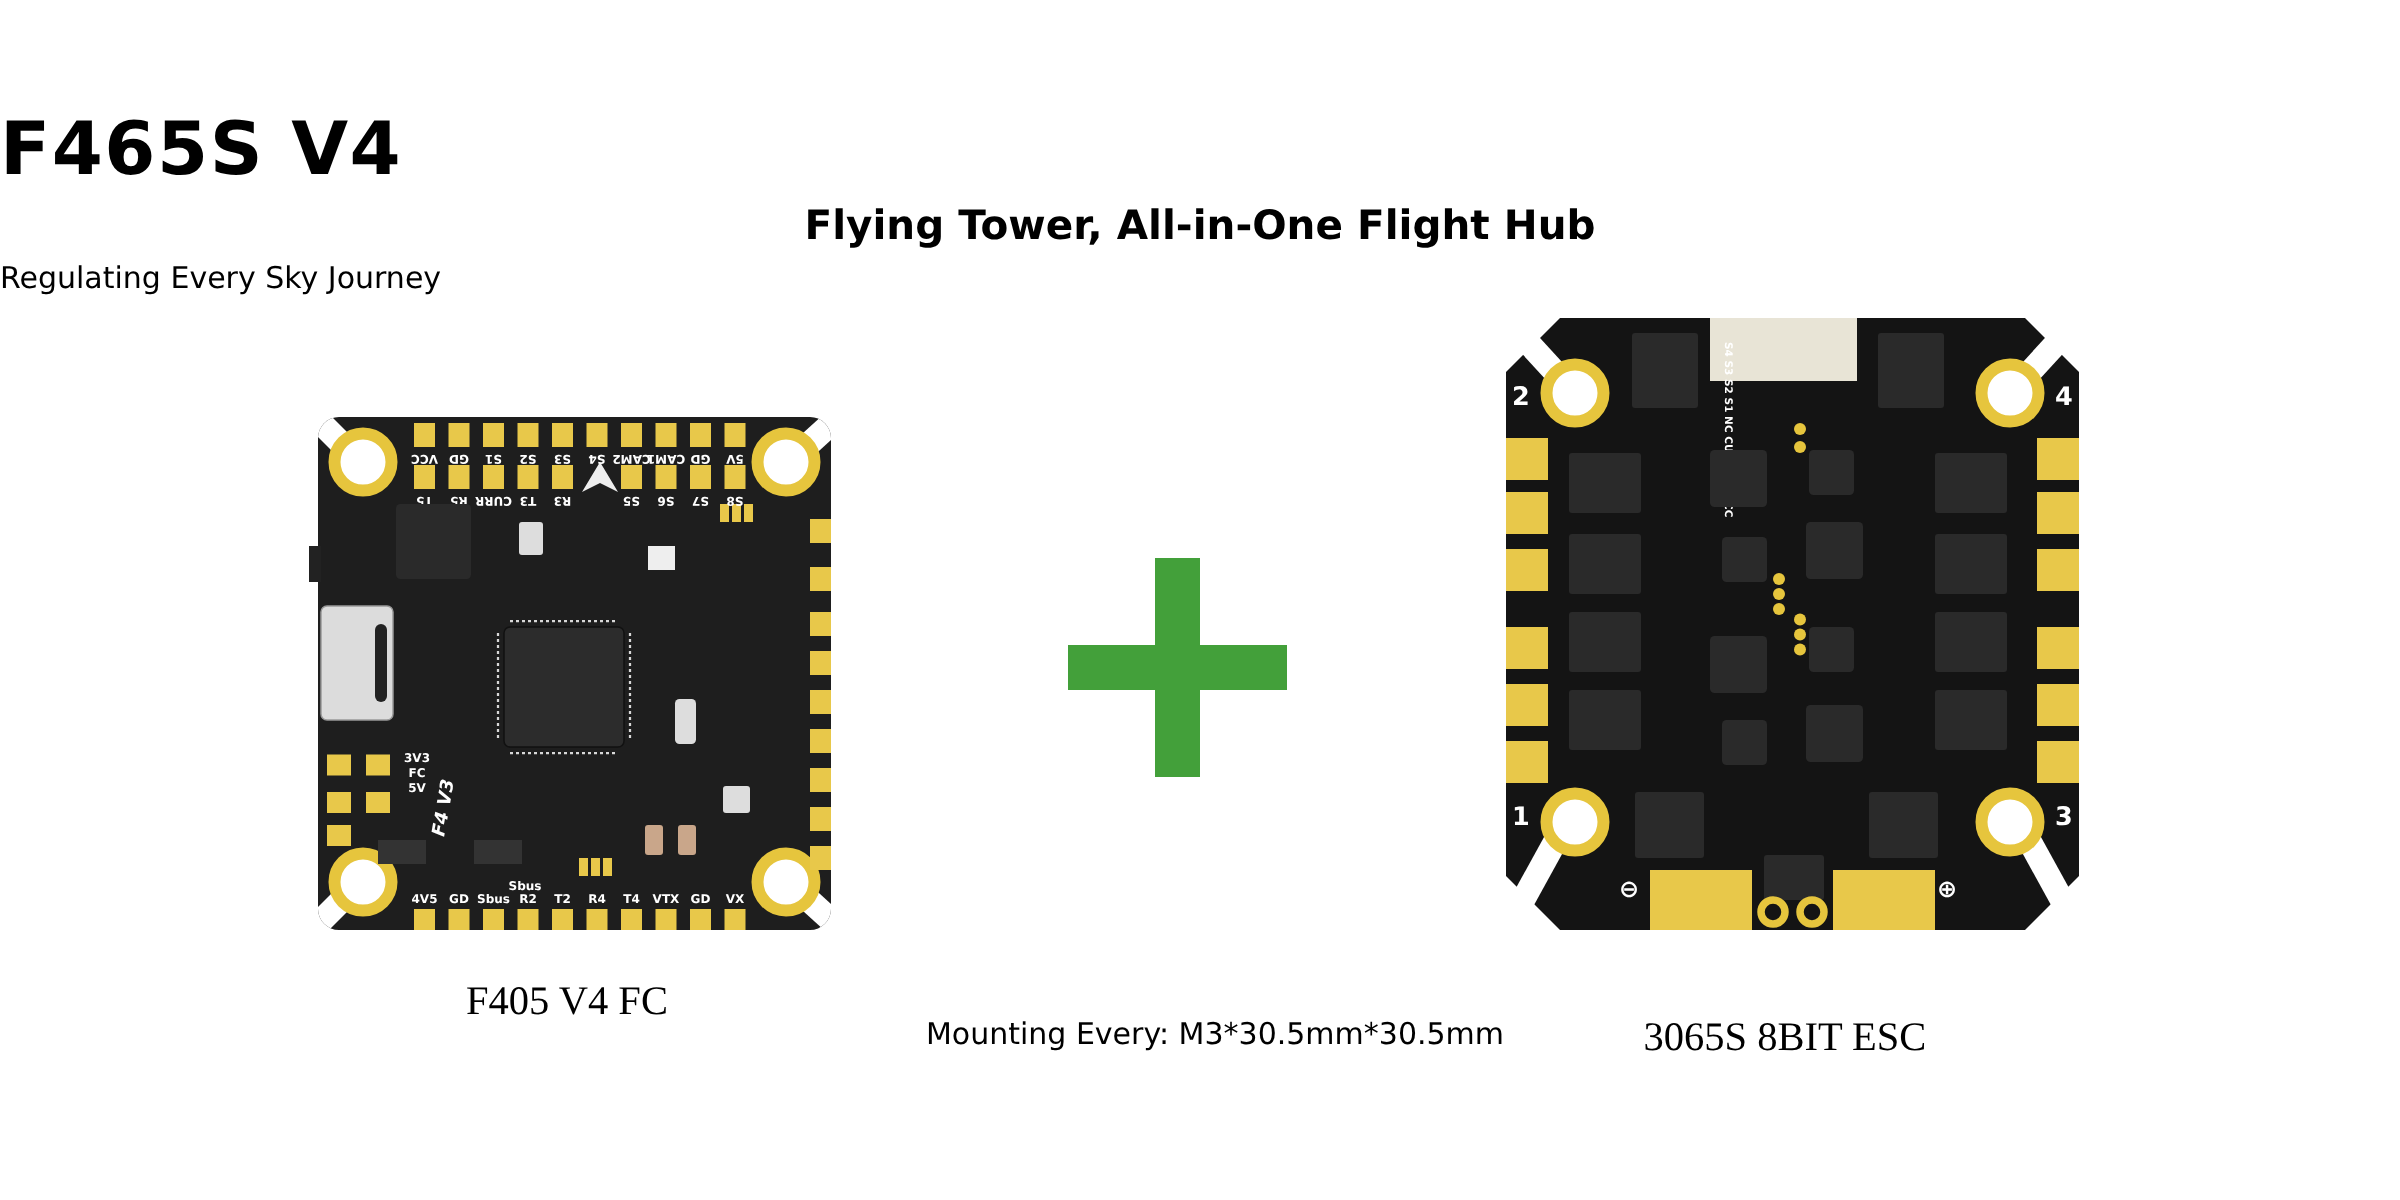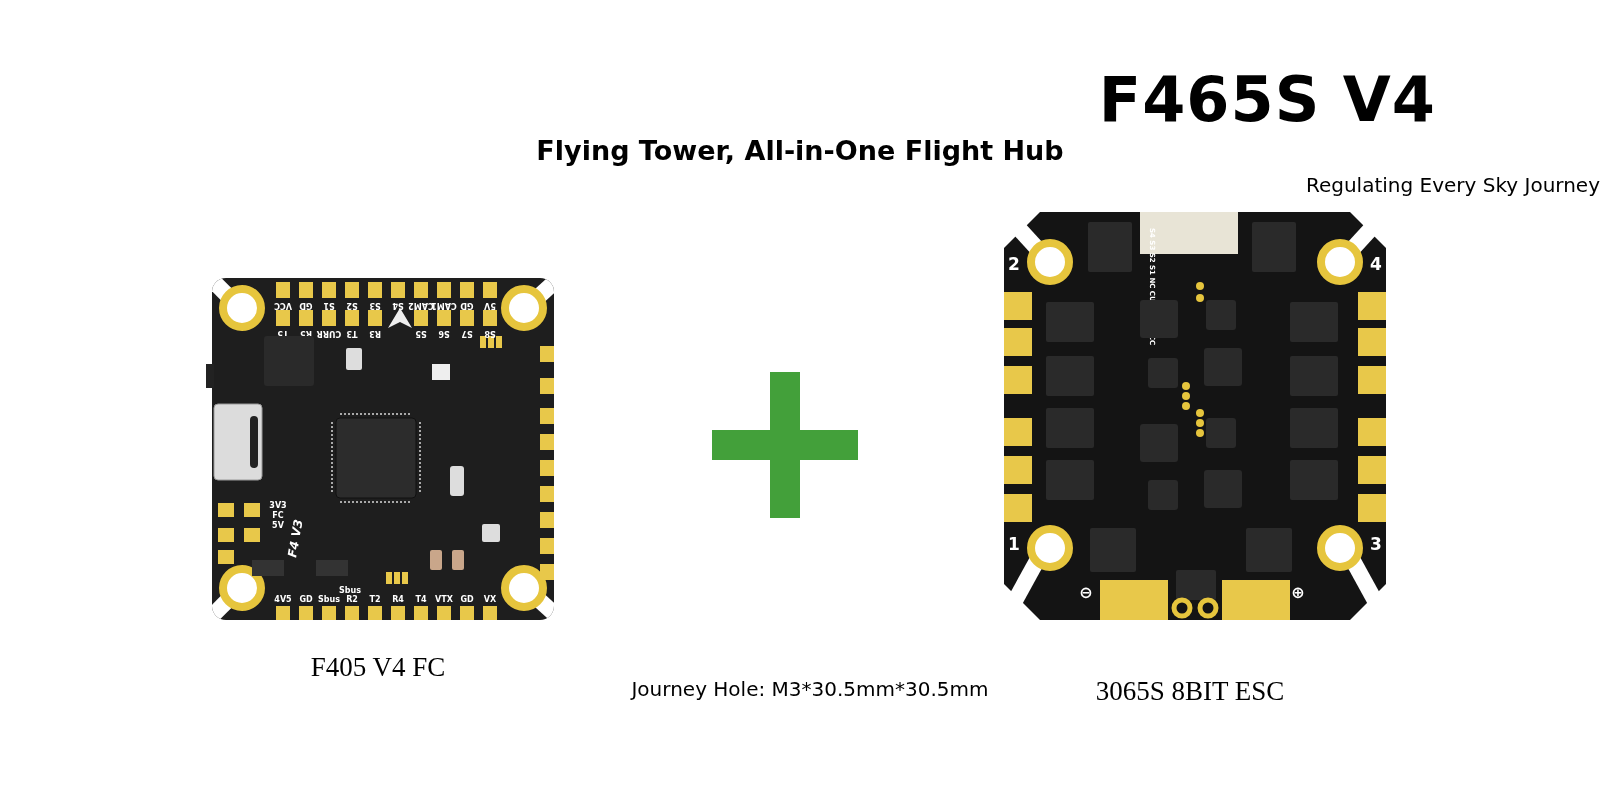--- a/index.html
+++ b/index.html
@@ -1,22 +1,22 @@
 <!DOCTYPE html>
 <html><head>
 <meta charset="utf-8">
 <style>
   html, body { margin:0; padding:0; }
   body { width:1600px; height:800px; background:#ffffff; position:relative; overflow:hidden;
          font-family:"DejaVu Sans", sans-serif; color:#000; }
-  .title { position:absolute; left:0; width:1436px; top:60px; text-align:right;
-           font-size:62px; font-weight:bold; letter-spacing:1px; line-height:80px; }
+  .title { position:absolute; left:0; width:1436px; top:60px; text-align:left;
+           font-size:49px; font-weight:bold; letter-spacing:1px; line-height:80px; }
   .subtitle { position:absolute; left:0; width:1600px; top:134px; text-align:center;
            font-size:27px; font-weight:bold; line-height:34px; }
-  .tagline { position:absolute; left:0; width:1600px; top:172px; text-align:right;
+  .tagline { position:absolute; left:0; width:1600px; top:172px; text-align:left;
            font-size:20px; line-height:26px; }
   .label { position:absolute; font-size:27px; text-align:center; width:360px; line-height:34px;font-family:Liberation Serif, serif; }
   .mount { position:absolute; left:540px; width:540px; top:676px; text-align:center;
            font-size:20px; line-height:26px; }
   .board { position:absolute; }
   .plus { position:absolute; }
 </style>
 </head>
 <body>
 
@@ -252,13 +252,13 @@
       <circle cx="208" cy="400" r="8"></circle>
   </g>
   <g fill="#fff" font-family="DejaVu Sans, sans-serif" font-size="16" font-weight="bold" text-anchor="middle">
     <text x="86" y="390">⊖</text>
       <text x="298" y="390">⊕</text>
   </g>
 </svg>
 
 <div class="label" style="left:198px;top:650px">F405 V4 FC</div>
 <div class="label" style="left:1010px;top:674px">3065S 8BIT ESC</div>
-<div class="mount">Journey Hole: M3*30.5mm*30.5mm</div>
+<div class="mount">Mounting Every: M3*30.5mm*30.5mm</div>
 
 </body></html>

